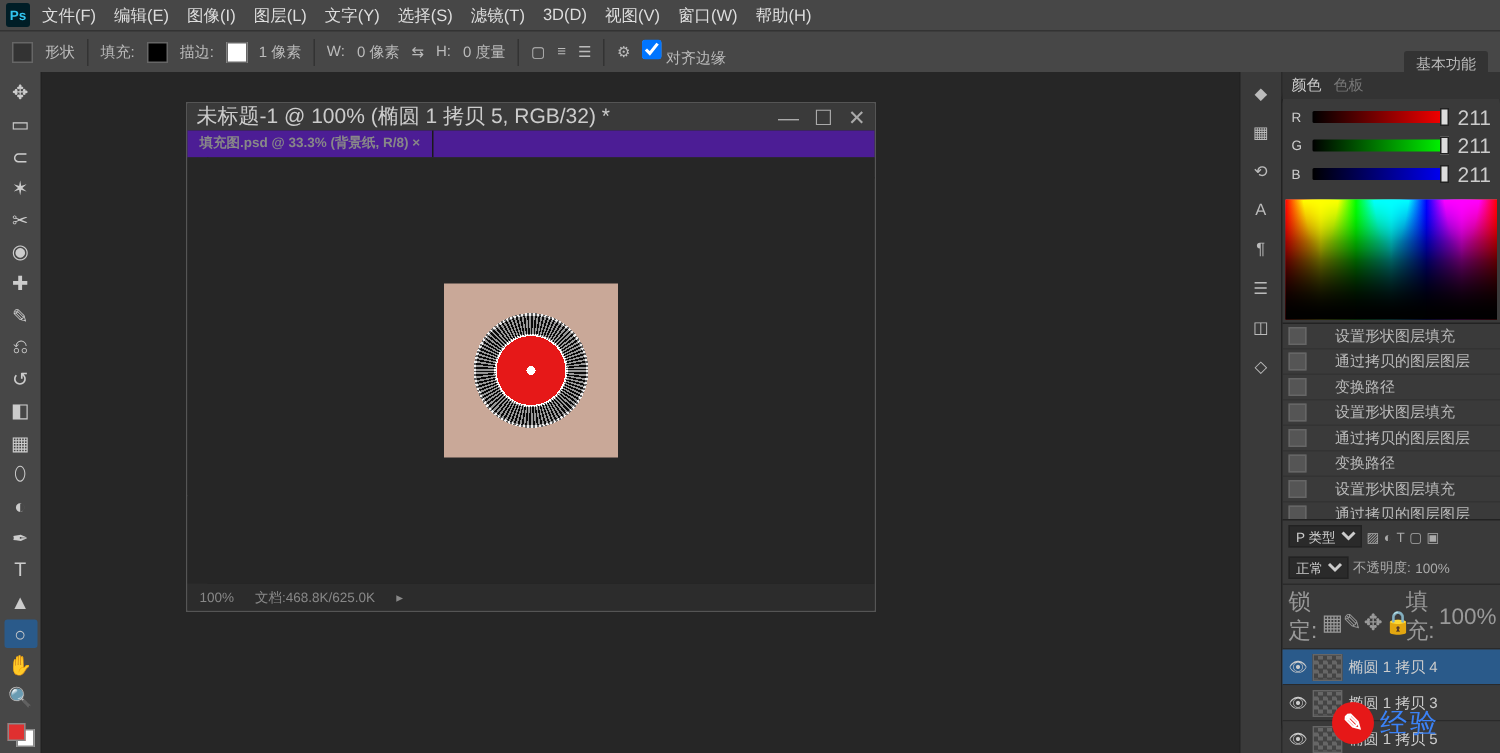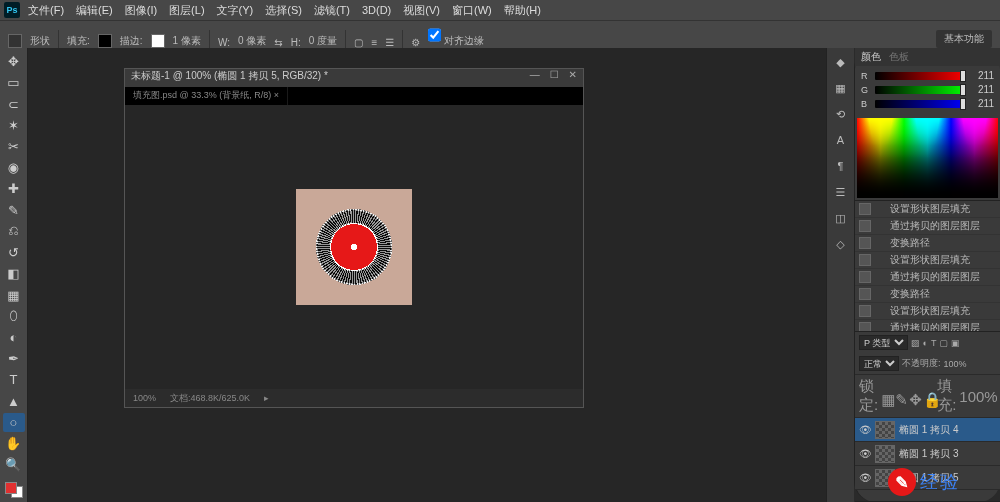--- a/index.html
+++ b/index.html
@@ -1,56 +1,56 @@
 <!DOCTYPE html>
 <html><head>
 <meta charset="utf-8">
 <style>
 * { margin: 0; padding: 0; box-sizing: border-box; font-family: "Microsoft YaHei", sans-serif; }
 body { background: #2a2a2a; width: 1000px; height: 502px; overflow: hidden; color: #ccc; font-size: 11px; position: relative; }
 .menubar { height: 20px; background: #474747; display: flex; align-items: center; padding: 0 4px; font-size: 11px; color: #ddd; }
 .menubar .ps-logo { width: 16px; height: 16px; background: #001d26; color: #31c5f0; display: flex; align-items: center; justify-content: center; font-weight: bold; font-size: 9px; border-radius: 2px; margin-right: 8px; }
 .menubar span { margin-right: 12px; cursor: default; }
-.optbar { height: 28px; background: #474747; border-top: 1px solid #333; display: flex; align-items: flex-end; padding: 0 8px; gap: 8px; font-size: 10px; color: #bbb; }
+.optbar { height: 28px; background: #474747; border-top: 1px solid #333; display: flex; align-items: center; padding: 0 8px; gap: 8px; font-size: 10px; color: #bbb; }
 .optbar .swatch { width: 14px; height: 14px; background: #333; border: 1px solid #666; }
 .optbar .sep { width: 1px; height: 18px; background: #333; }
 .optbar select, .optbar input { background: #333; border: 1px solid #222; color: #ccc; font-size: 10px; height: 18px; }
 .optbar .right { margin-left: auto; background: #333; padding: 2px 8px; border-radius: 2px; margin-top: 16px; }
 .main { display: flex; height: calc(502px - 48px); }
 .toolbox { width: 28px; background: #474747; border-right: 1px solid #222; display: flex; flex-direction: column; align-items: center; padding: 4px 0; gap: 2px; }
 .tool { width: 22px; height: 22px; display: flex; align-items: center; justify-content: center; color: #ccc; font-size: 13px; cursor: pointer; border-radius: 2px; }
 .tool.active { background: #2a5a8a; }
 .fgswatch { width: 18px; height: 18px; margin-top: 6px; position: relative; }
 .fgswatch .fg { width: 12px; height: 12px; background: #e03030; border: 1px solid #888; position: absolute; top: 0; left: 0; }
 .fgswatch .bg { width: 12px; height: 12px; background: #fff; border: 1px solid #888; position: absolute; bottom: 0; right: 0; }
 .canvas-area { flex: 1; background: #262626; position: relative; }
 .docwin { position: absolute; left: 96px; top: 20px; width: 460px; height: 340px; background: #1e1e1e; border: 1px solid #555; display: flex; flex-direction: column; }
-.docwin .titlebar { height: 18px; background: #3a3a3a; display: flex; padding: 0 6px; font-size: 10px; color: #ccc; }
+.docwin .titlebar { height: 18px; background: #3a3a3a; display: flex; align-items: center; padding: 0 6px; font-size: 14px; color: #ccc; }
 .docwin .titlebar .wc { margin-left: auto; display: flex; gap: 10px; color: #aaa; cursor: pointer; }
-.docwin .tabs { height: 18px; background: #000000; display: flex; font-size: 9px; }
+.docwin .tabs { height: 18px; background: #4c1d95; display: flex; font-size: 9px; font-weight: bold; }
 .docwin .tab { padding: 2px 8px; color: #888; border-right: 1px solid #1a1a1a; }
 .docwin .tab.active { background: #3a3a3a; color: #ddd; }
 .docwin .canvas { flex: 1; background: #262626; display: flex; align-items: center; justify-content: center; position: relative; }
 .artwork { width: 116px; height: 116px; background: #c9a898; display: flex; align-items: center; justify-content: center; position: relative; }
 .ring { width: 108px; height: 108px; border-radius: 50%; background: radial-gradient(circle, #fff 0 4%, #e61818 4% 30%, #fff 30% 32%, #1a1a1a 32% 48%, #ddd 48% 50%, transparent 50%); position: relative; }
 .ring::before { content:""; position:absolute; inset:0; border-radius:50%; background: repeating-conic-gradient(#000 0deg 2deg, #fff 2deg 4deg); mask: radial-gradient(circle, transparent 0 31%, #000 31% 50%, transparent 50%); -webkit-mask: radial-gradient(circle, transparent 0 31%, #000 31% 50%, transparent 50%); opacity:0.55; }
 .docwin .status { height: 18px; background: #2c2c2c; font-size: 9px; color: #888; display: flex; align-items: center; padding: 0 8px; gap: 14px; }
 .ruler-v { position:absolute; left:0; top:36px; bottom:18px; width:14px; background:#333; border-right:1px solid #222;}
 .ruler-h { position:absolute; left:14px; right:0; top:36px; height:14px; background:#333; border-bottom:1px solid #222;}
 .ruler-v .tick, .ruler-h .tick { position:absolute; color:#888; font-size:8px; }
 .panels { width: 146px; background: #3a3a3a; border-left: 1px solid #222; display: flex; flex-direction: column; font-size: 10px; border-radius: 21px; }
 .panel { border-bottom: 1px solid #222; }
 .panel .hd { height: 18px; background: #333; display: flex; align-items: center; padding: 0 6px; color: #ccc; font-size: 10px; gap:8px;}
 .panel .hd .tabx { color:#777; }
 .color-panel .sliders { padding: 4px 6px; }
 .slider-row { display: flex; align-items: center; gap: 4px; margin-bottom: 3px; }
 .slider-row .lab { width: 10px; font-size: 9px; color: #ccc; }
 .slider-row .track { flex: 1; height: 8px; border-radius: 1px; position:relative; }
 .slider-row .track .knob { position:absolute; right:0; top:-2px; width:6px; height:12px; background:#ddd; border:1px solid #222; }
-.slider-row .val { width: 24px; font-size: 10px; color: #ccc; text-align: right; }
+.slider-row .val { width: 24px; font-size: 14px; color: #ccc; text-align: right; }
 .spectrum { height: 80px; margin: 2px; background: linear-gradient(to bottom, rgba(255,255,255,0) 0%, #000 100%), linear-gradient(to right, #f00, #ff0, #0f0, #0ff, #00f, #f0f, #f00); background-blend-mode: normal, normal; position: relative; }
 .spectrum::before { content:""; position:absolute; inset:0; background:linear-gradient(to bottom, #fff 0%, transparent 35%, #000 100%); mix-blend-mode:overlay; }
 .history-panel .list { max-height: 130px; overflow: hidden; }
 .hrow { display: flex; align-items: center; height: 17px; padding: 0 4px; gap: 19px; color: #bbb; border-bottom:1px solid #333;}
 .hrow .ico { width: 12px; height: 12px; background: #555; border: 1px solid #666; flex-shrink: 0; }
 .layers-panel .opts { padding: 3px 4px; display: flex; flex-wrap: wrap; gap: 3px; align-items: center; font-size: 9px; color: #aaa; }
 .layers-panel .opts select { background: #2a2a2a; border: 1px solid #222; color: #ccc; font-size: 9px; height: 15px; }
 .layers-panel .list { flex: 1; }
 .lrow { display: flex; align-items: center; height: 24px; padding: 0 4px; gap: 4px; border-bottom: 1px solid #2a2a2a; background: #3a3a3a; }
 .lrow.sel { background: #2a5a8a; }

